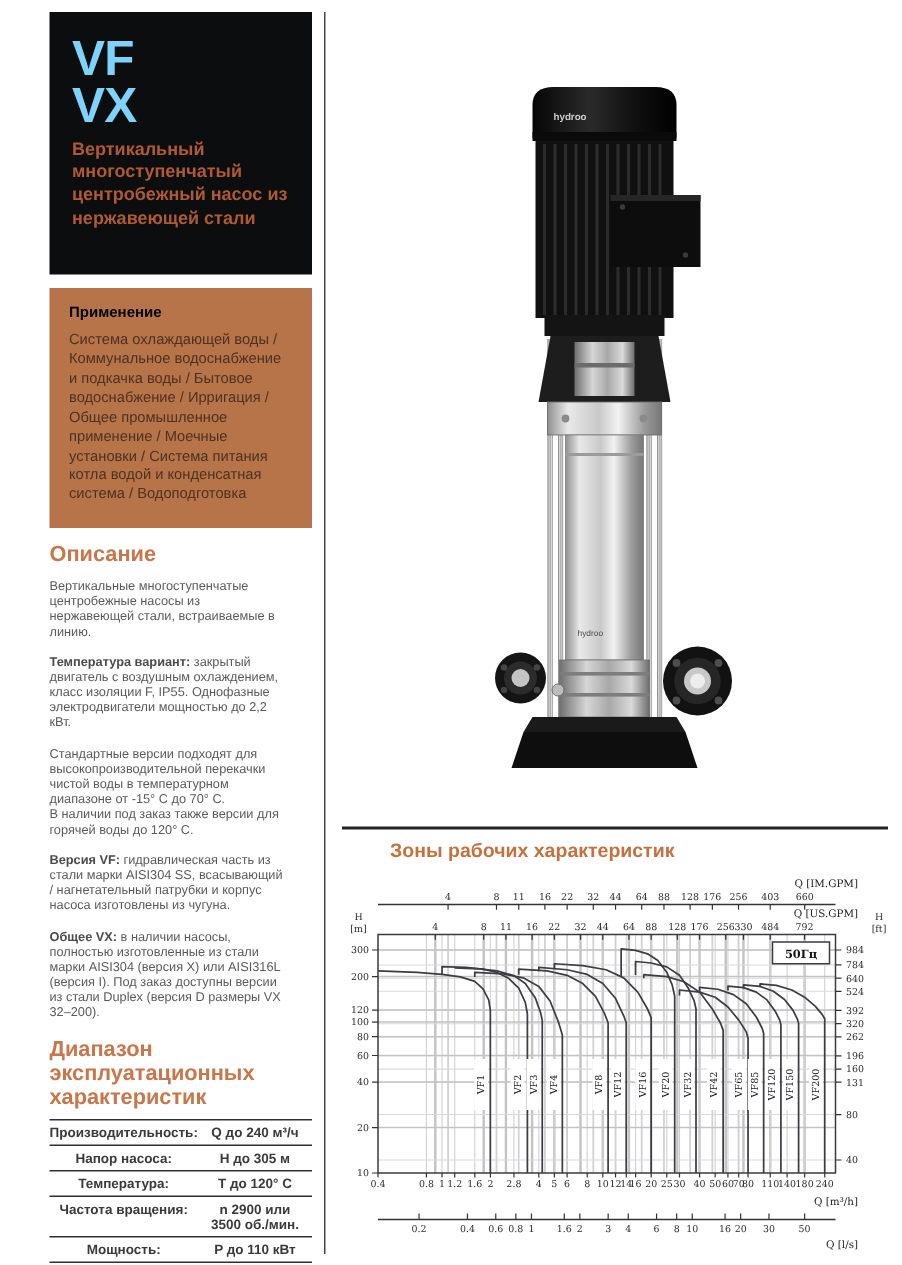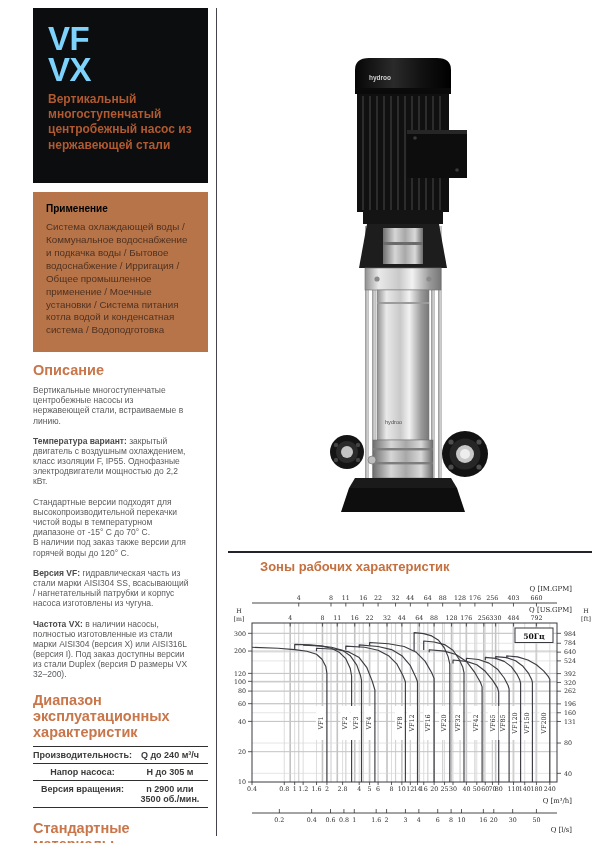--- a/index.html
+++ b/index.html
@@ -50,37 +50,45 @@
     <h3>Применение</h3>
     <div class="app-text">Система охлаждающей воды / Коммунальное водоснабжение и подкачка воды / Бытовое водоснабжение / Ирригация / Общее промышленное применение / Моечные установки / Система питания котла водой и конденсатная система / Водоподготовка</div>
   </div>
 
   <h2 class="sec">Описание</h2>
   <p class="body-p"><b></b><span>Вертикальные многоступенчатые центробежные насосы из нержавеющей стали, встраиваемые в линию.</span></p>
   <p class="body-p"><b>Температура вариант: </b><span>закрытый двигатель с воздушным охлаждением, класс изоляции F, IP55. Однофазные электродвигатели мощностью до 2,2 кВт.</span></p>
   <p class="body-p" style="margin-bottom:0"><b></b><span>Стандартные версии подходят для высокопроизводительной перекачки чистой воды в температурном диапазоне от -15° C до 70° C.</span></p>
   <p class="body-p"><b></b><span>В наличии под заказ также версии для горячей воды до 120° C.</span></p>
   <p class="body-p"><b>Версия VF: </b><span>гидравлическая часть из стали марки AISI304 SS, всасывающий / нагнетательный патрубки и корпус насоса изготовлены из чугуна.</span></p>
-  <p class="body-p"><b>Частота VX: </b><span>в наличии насосы, полностью изготовленные из стали марки AISI304 (версия X) или AISI316L (версия I). Под заказ доступны версии из стали Duplex (версия D размеры VX 32–200).</span></p>
+  <p class="body-p"><b>Общее VX: </b><span>в наличии насосы, полностью изготовленные из стали марки AISI304 (версия X) или AISI316L (версия I). Под заказ доступны версии из стали Duplex (версия D размеры VX 32–200).</span></p>
 
   <h2 class="sec" style="margin-top:13px">Диапазон эксплуатационных характеристик</h2>
   <table class="range">
     <tbody>
         <tr>
       <td>Производительность:</td>
       <td class="val">Q до 240 м³/ч</td>
         </tr>
     <tr>
       <td>Напор насоса:</td>
       <td class="val">Н до 305 м</td>
         </tr>
     <tr>
-      <td>Версия вращения:</td>
+      <td>Температура:</td>
+      <td class="val">Т до 120° C</td>
+        </tr>
+    <tr>
+      <td>Частота вращения:</td>
       <td class="val">n 2900 или
 3500 об./мин.</td>
+        </tr>
+    <tr>
+      <td>Мощность:</td>
+      <td class="val">P до 110 кВт</td>
         </tr>
   </tbody>
     </table>
 
   <h2 class="sec" style="margin-top:13px">Стандартные материалы</h2>
 
 </div>
 
 <div class="v-divider"></div>
 <div class="h-divider"></div>

